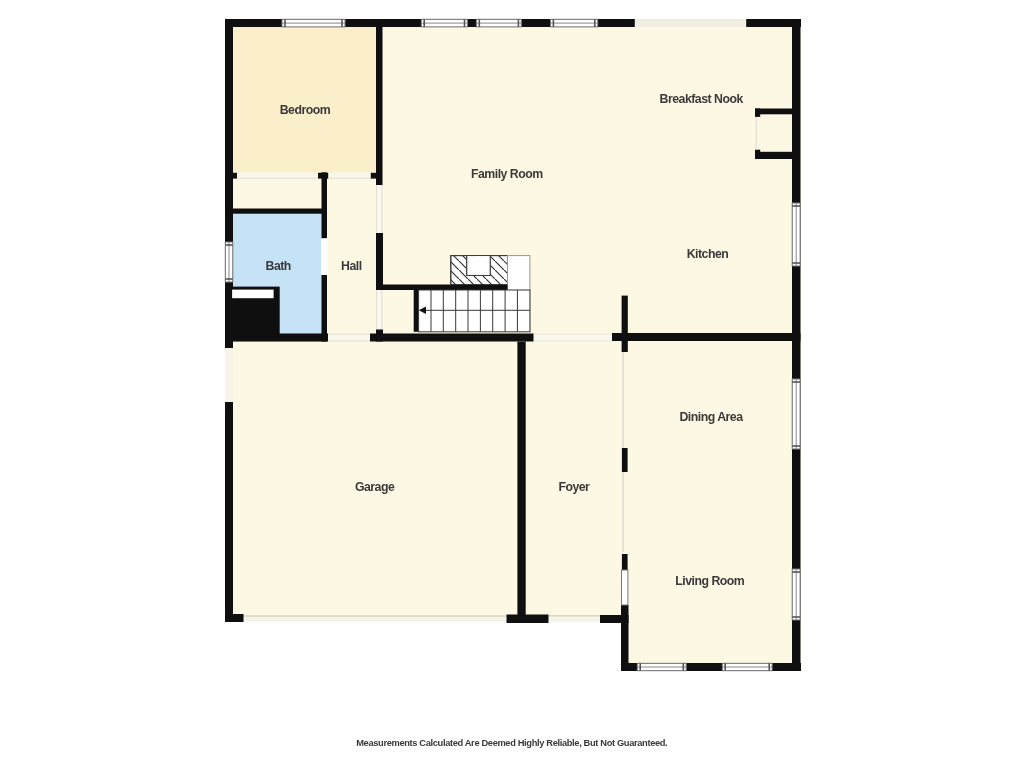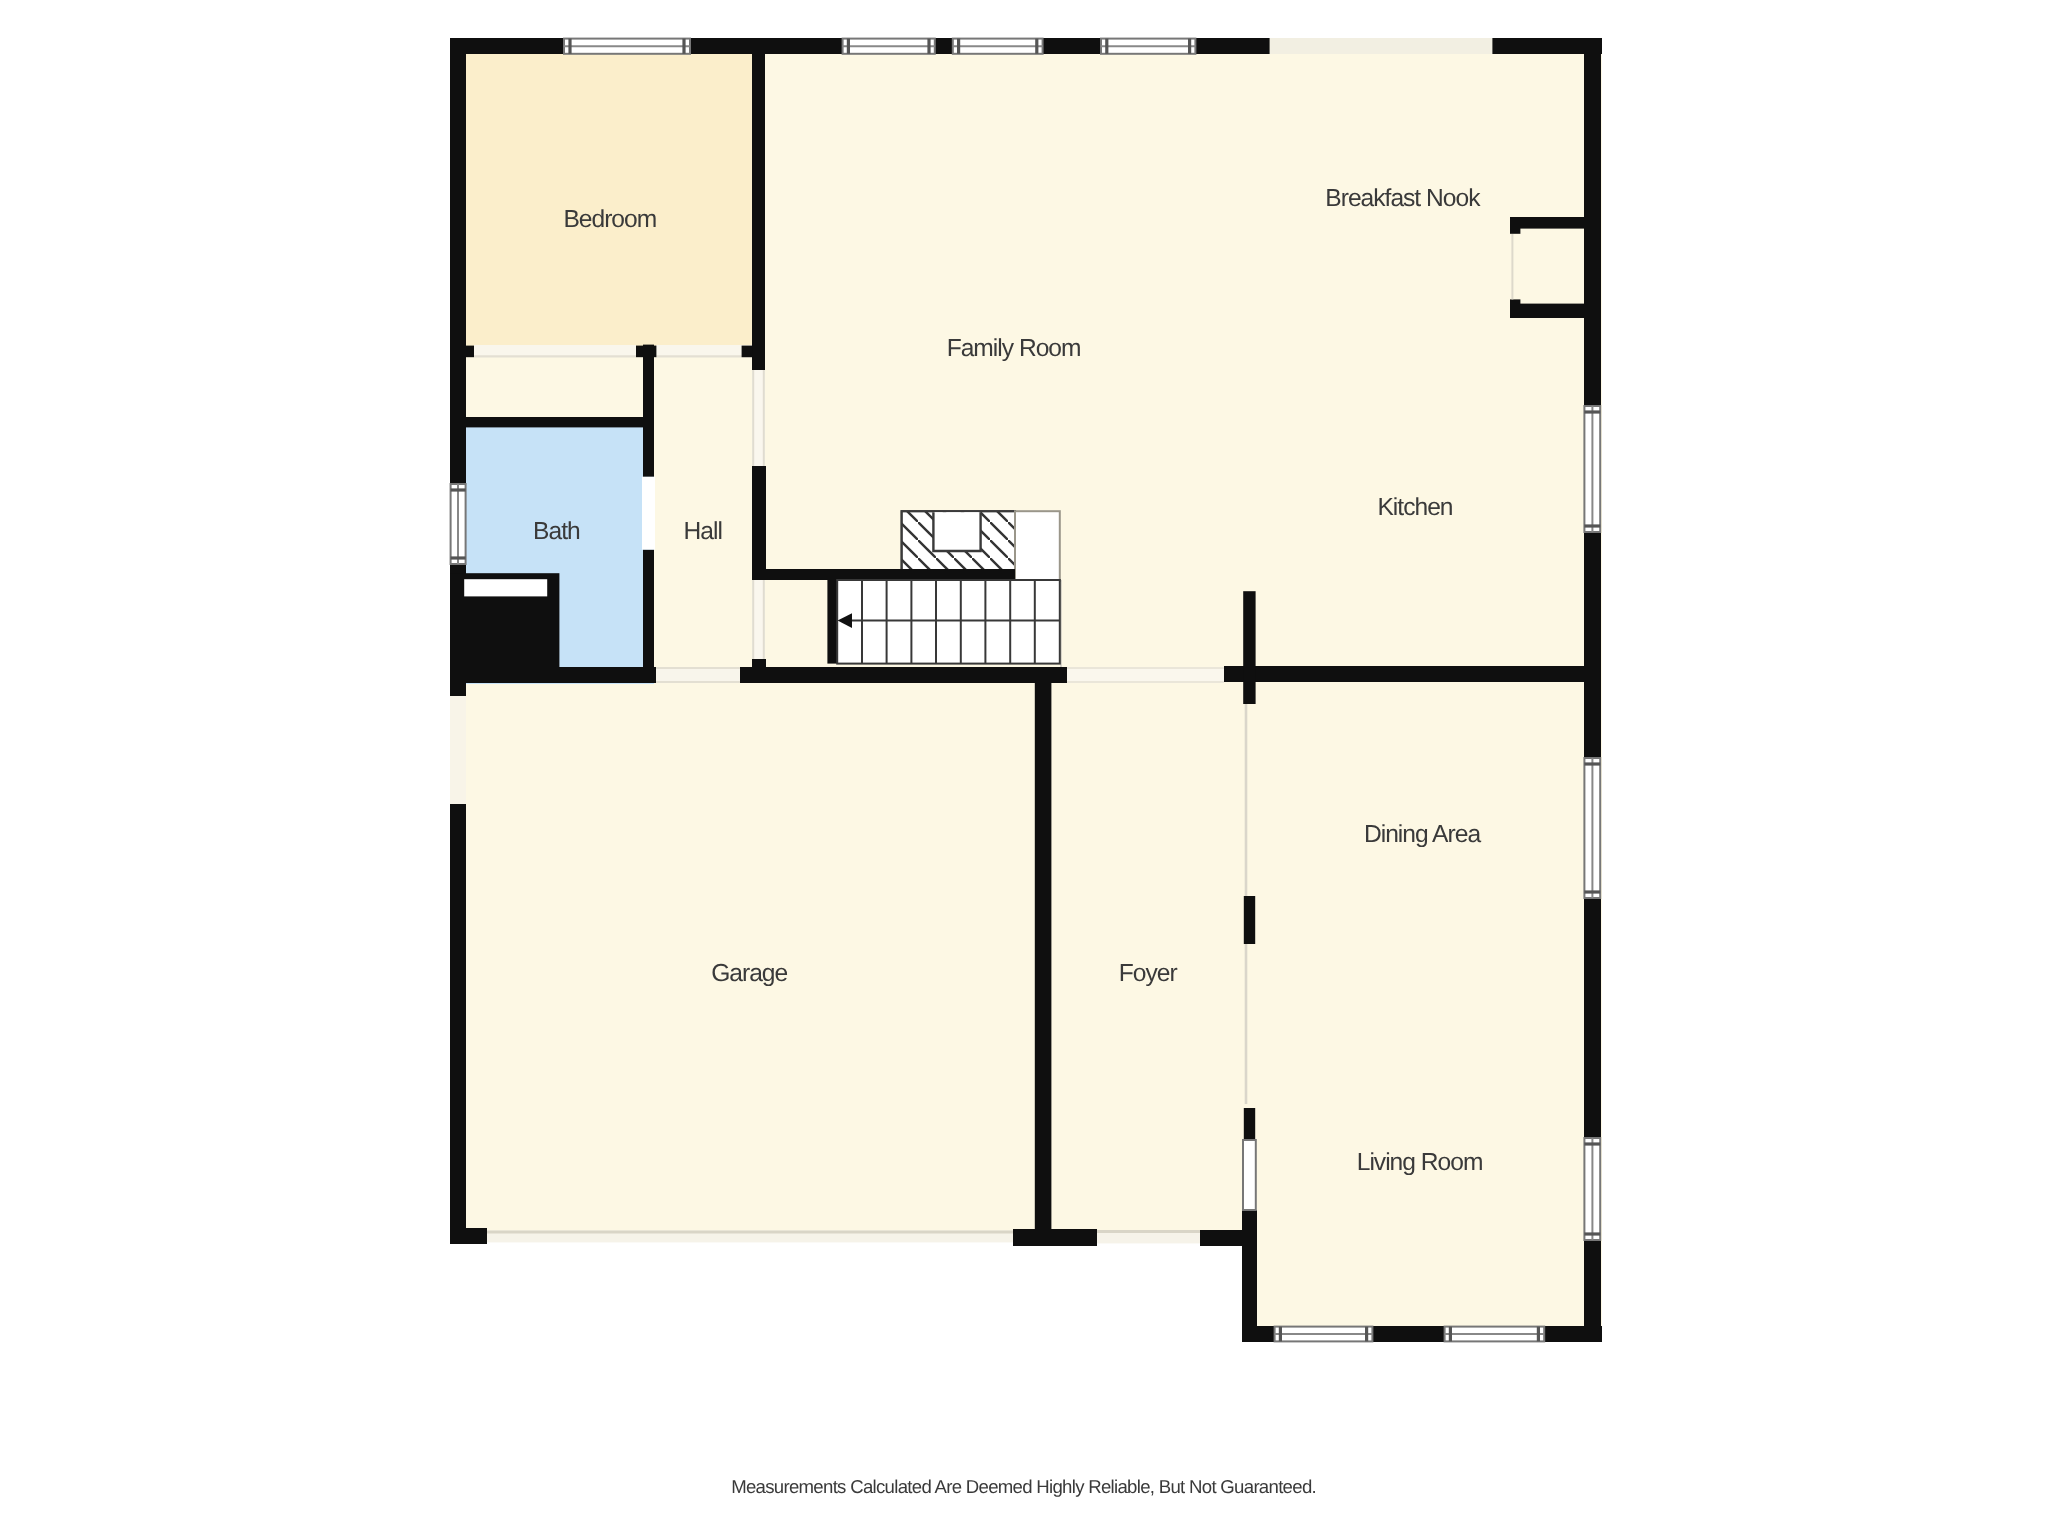--- a/index.html
+++ b/index.html
@@ -1,16 +1,16 @@
 <!DOCTYPE html>
 <html><head>
 <meta charset="utf-8">
 <style>
   html,body{margin:0;padding:0;background:#ffffff;}
-  .page{width:1024px;height:768px;position:relative;font-family:"Liberation Sans", sans-serif;}
+  .page{width:1024px;height:768px;position:relative;font-family:"Liberation Sans", sans-serif;font-weight:bold;}
   svg{display:block;}
   text{font-family:"Liberation Sans", sans-serif;fill:#3a3a3a;}
 </style>
 </head>
 <body>
 <div class="page">
 <svg width="1024" height="768" viewBox="0 0 1024 768">
 <defs>
   <pattern id="hatch" patternUnits="userSpaceOnUse" width="9" height="9">
     <path d="M-2,-2 L11,11" stroke="#333333" stroke-width="1.2"></path>

